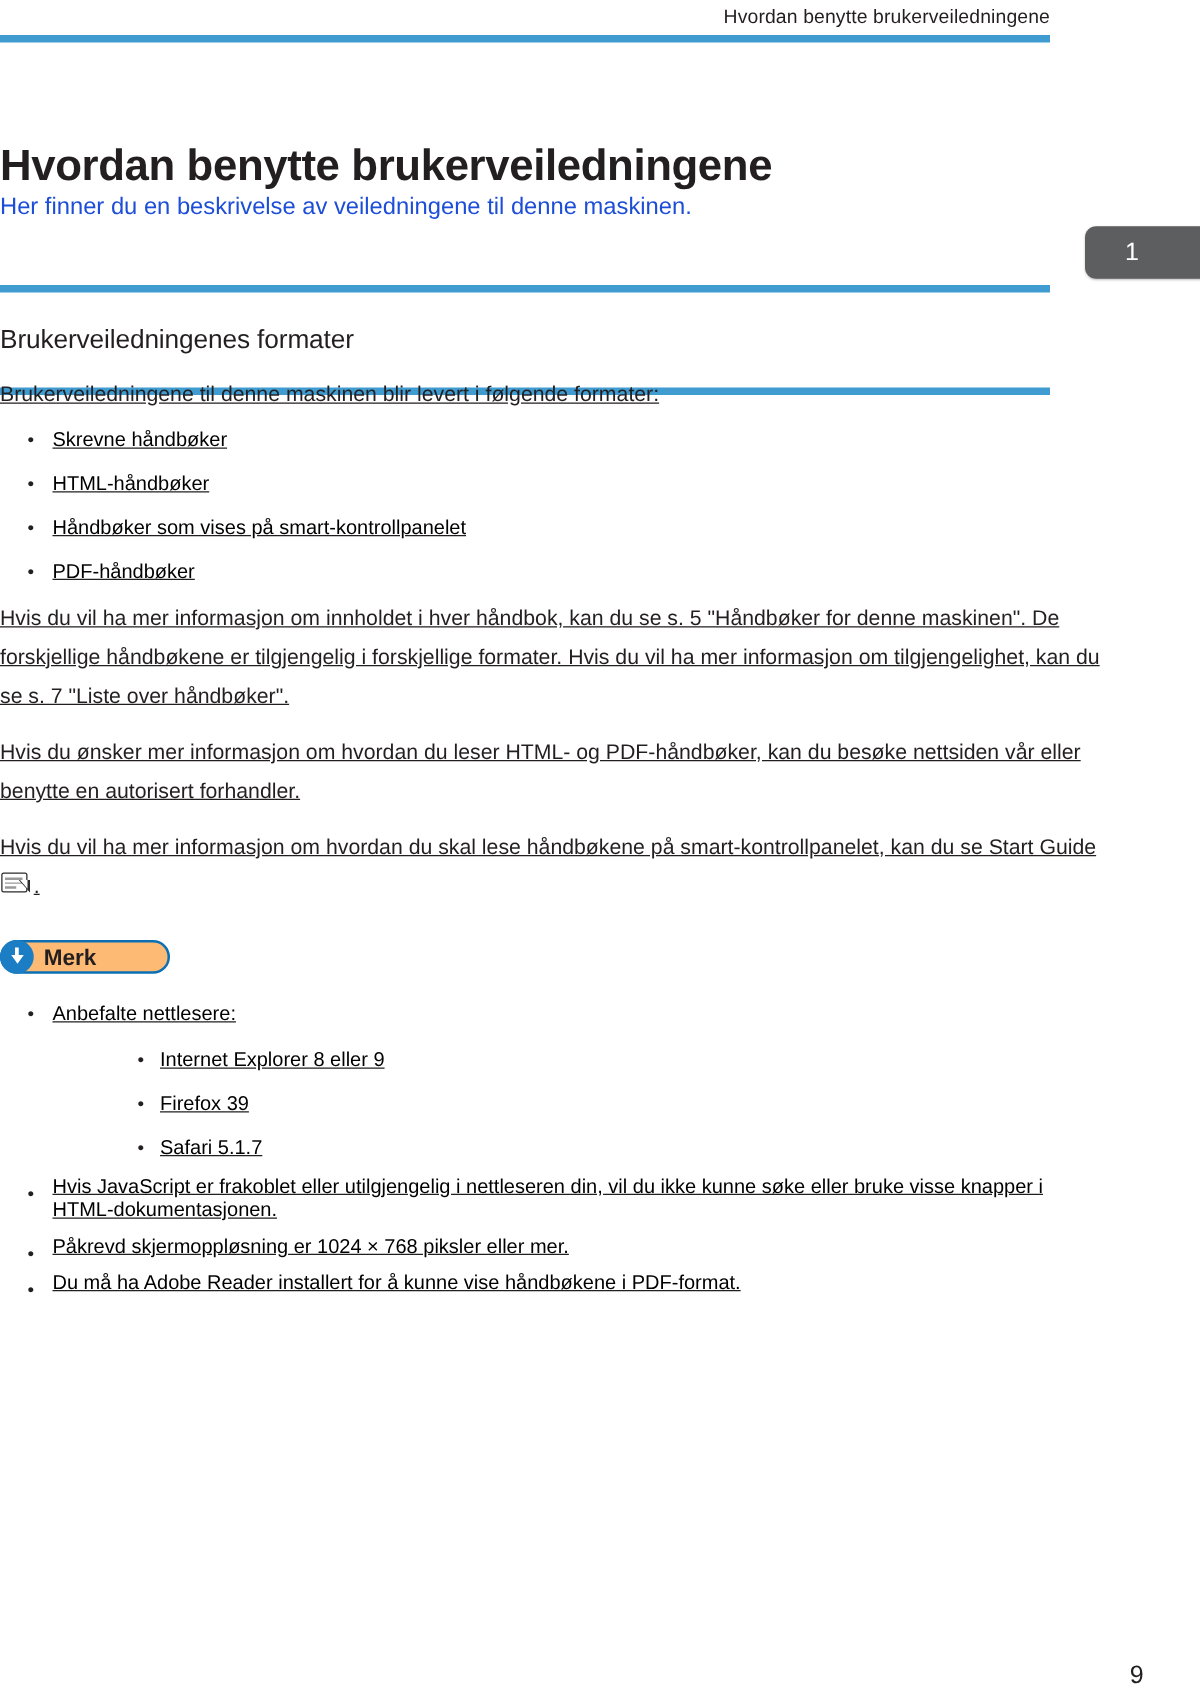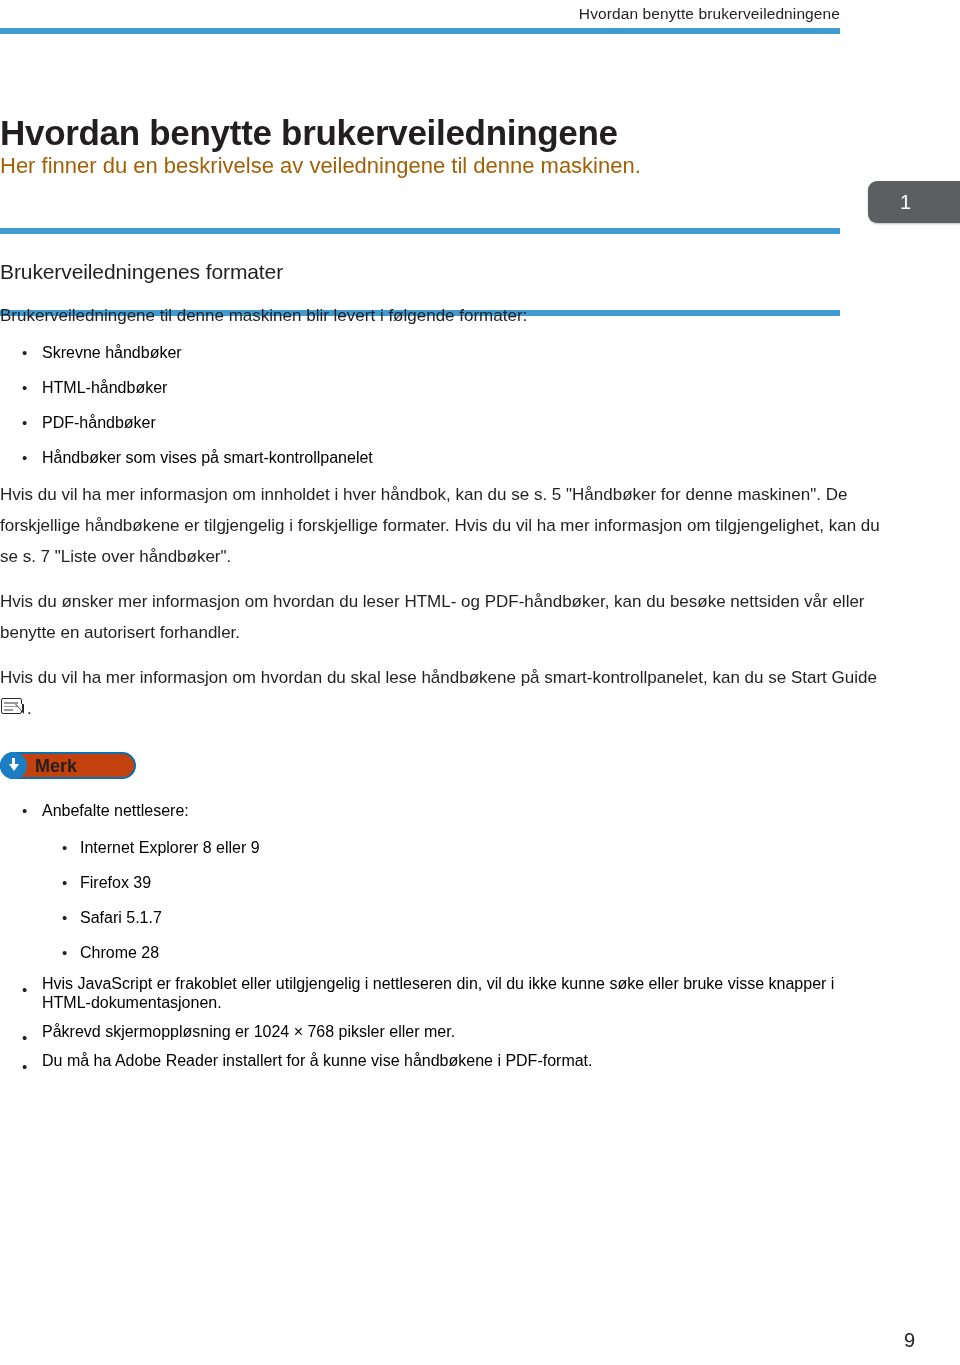--- a/index.html
+++ b/index.html
@@ -81,23 +81,23 @@
     font-weight: 700;
     letter-spacing: -0.3px;
     color: #231f20;
     white-space: nowrap;
   }
 
   .doc-subtitle {
     position: absolute;
     left: 0;
     top: 154px;
-    font-size: 22px;
+    font-size: 19px;
     line-height: 24px;
-    color: #a16207;
+    color: #1d4ed8;
     white-space: nowrap;
   }
 
   
   .section-block {
     position: absolute;
     left: 0;
     top: 228px;
     width: 840px;
   }
@@ -114,20 +114,21 @@
     color: #231f20;
     letter-spacing: -0.1px;
   }
 
   
   .body-flow {
     position: absolute;
     left: 0;
     top: 300px;
     width: 880px;
+    text-decoration: underline;
   }
   p.para {
     margin: 0 0 14px 0;
     font-size: 17px;
     line-height: 31px;
     color: #231f20;
   }
   p.para.tight { margin-bottom: 6px; }
 
   ul.bullets {
@@ -147,20 +148,21 @@
     content: "\2022";
     position: absolute;
     left: 22px;
     top: 0;
     font-size: 15px;
     line-height: 31px;
     color: #231f20;
   }
   ul.bullets.level2 > li {
     padding-left: 80px;
+    margin-left: 48px;
   }
   ul.bullets.level2 > li::before {
     left: 62px;
   }
   ul.bullets.wide > li {
     line-height: 19px;
     margin-bottom: 10px;
   }
 
   
@@ -214,21 +216,21 @@
 
   
   .note-badge {
     position: relative;
     display: inline-block;
     height: 27px;
     min-width: 136px;
     margin: 14px 0 10px 0;
     border: 2px solid #0b6fb4;
     border-radius: 14px;
-    background: #c2410c;
+    background: #fdba74;
     box-sizing: border-box;
   }
   .note-badge .arrow-circle {
     position: absolute;
     left: -2px;
     top: -2px;
     width: 27px;
     height: 27px;
     border-radius: 50%;
     background: #1b7ec4;
@@ -295,22 +297,22 @@
     <div class="rule"></div>
   </div>
 
   <div class="body-flow">
 
     <p class="para tight">Brukerveiledningene til denne maskinen blir levert i følgende formater:</p>
 
     <ul class="bullets">
       <li>Skrevne håndbøker</li>
       <li>HTML-håndbøker</li>
+      <li>Håndbøker som vises på smart-kontrollpanelet</li>
       <li>PDF-håndbøker</li>
-      <li>Håndbøker som vises på smart-kontrollpanelet</li>
     </ul>
 
     <p class="para">Hvis du vil ha mer informasjon om innholdet i hver håndbok, kan du se s. 5 "Håndbøker for denne maskinen". De forskjellige håndbøkene er tilgjengelig i forskjellige formater. Hvis du vil ha mer informasjon om tilgjengelighet, kan du se s. 7 "Liste over håndbøker".</p>
 
     <p class="para">Hvis du ønsker mer informasjon om hvordan du leser HTML- og PDF-håndbøker, kan du besøke nettsiden vår eller benytte en autorisert forhandler.</p>
 
     <p class="para">
       <span>Hvis du vil ha mer informasjon om hvordan du skal lese håndbøkene på smart-kontrollpanelet, kan du se Start Guide</span><span class="inline-doc-icon"><span class="sheet">
             <i class="l1"></i>
             <i class="l2"></i>
@@ -327,21 +329,20 @@
     </div>
 
     <ul class="bullets">
       <li>Anbefalte nettlesere:</li>
     </ul>
 
     <ul class="bullets level2">
       <li>Internet Explorer 8 eller 9</li>
       <li>Firefox 39</li>
       <li>Safari 5.1.7</li>
-      <li>Chrome 28</li>
     </ul>
 
     <ul class="bullets wide">
       <li>Hvis JavaScript er frakoblet eller utilgjengelig i nettleseren din, vil du ikke kunne søke eller bruke visse knapper i HTML-dokumentasjonen.</li>
       <li>Påkrevd skjermoppløsning er 1024 × 768 piksler eller mer.</li>
       <li>Du må ha Adobe Reader installert for å kunne vise håndbøkene i PDF-format.</li>
     </ul>
 
   </div>
 </div>

